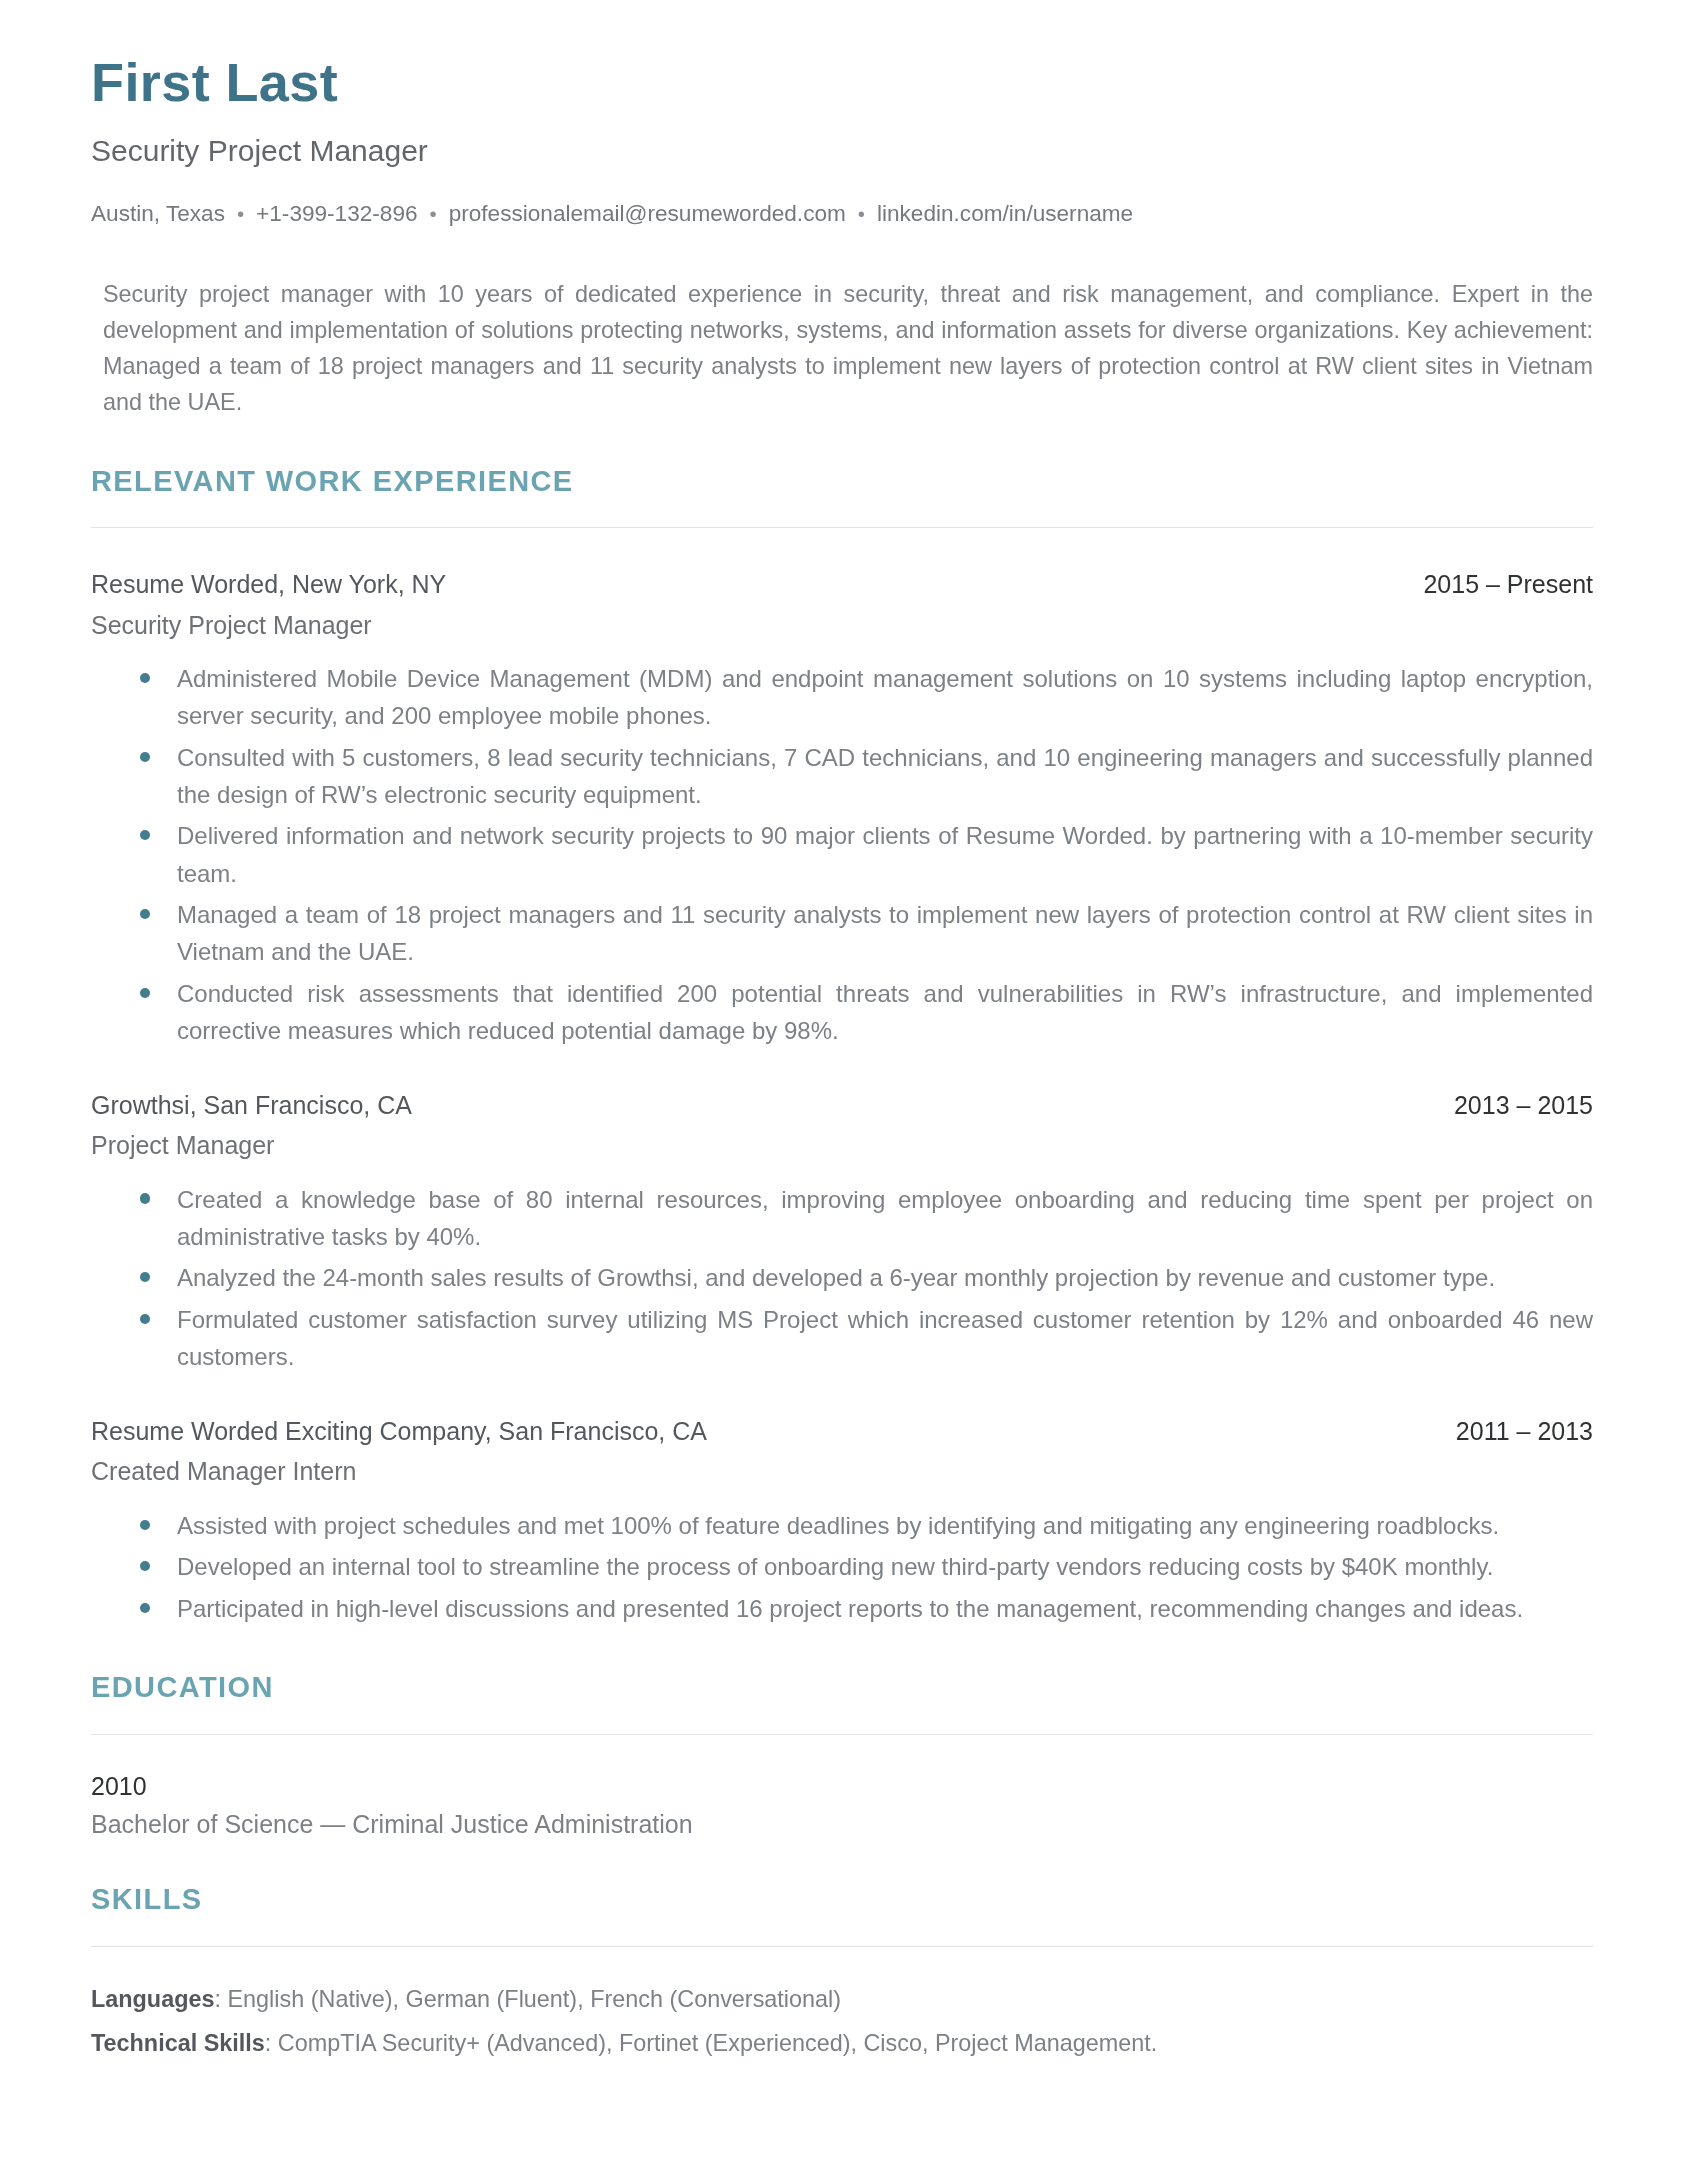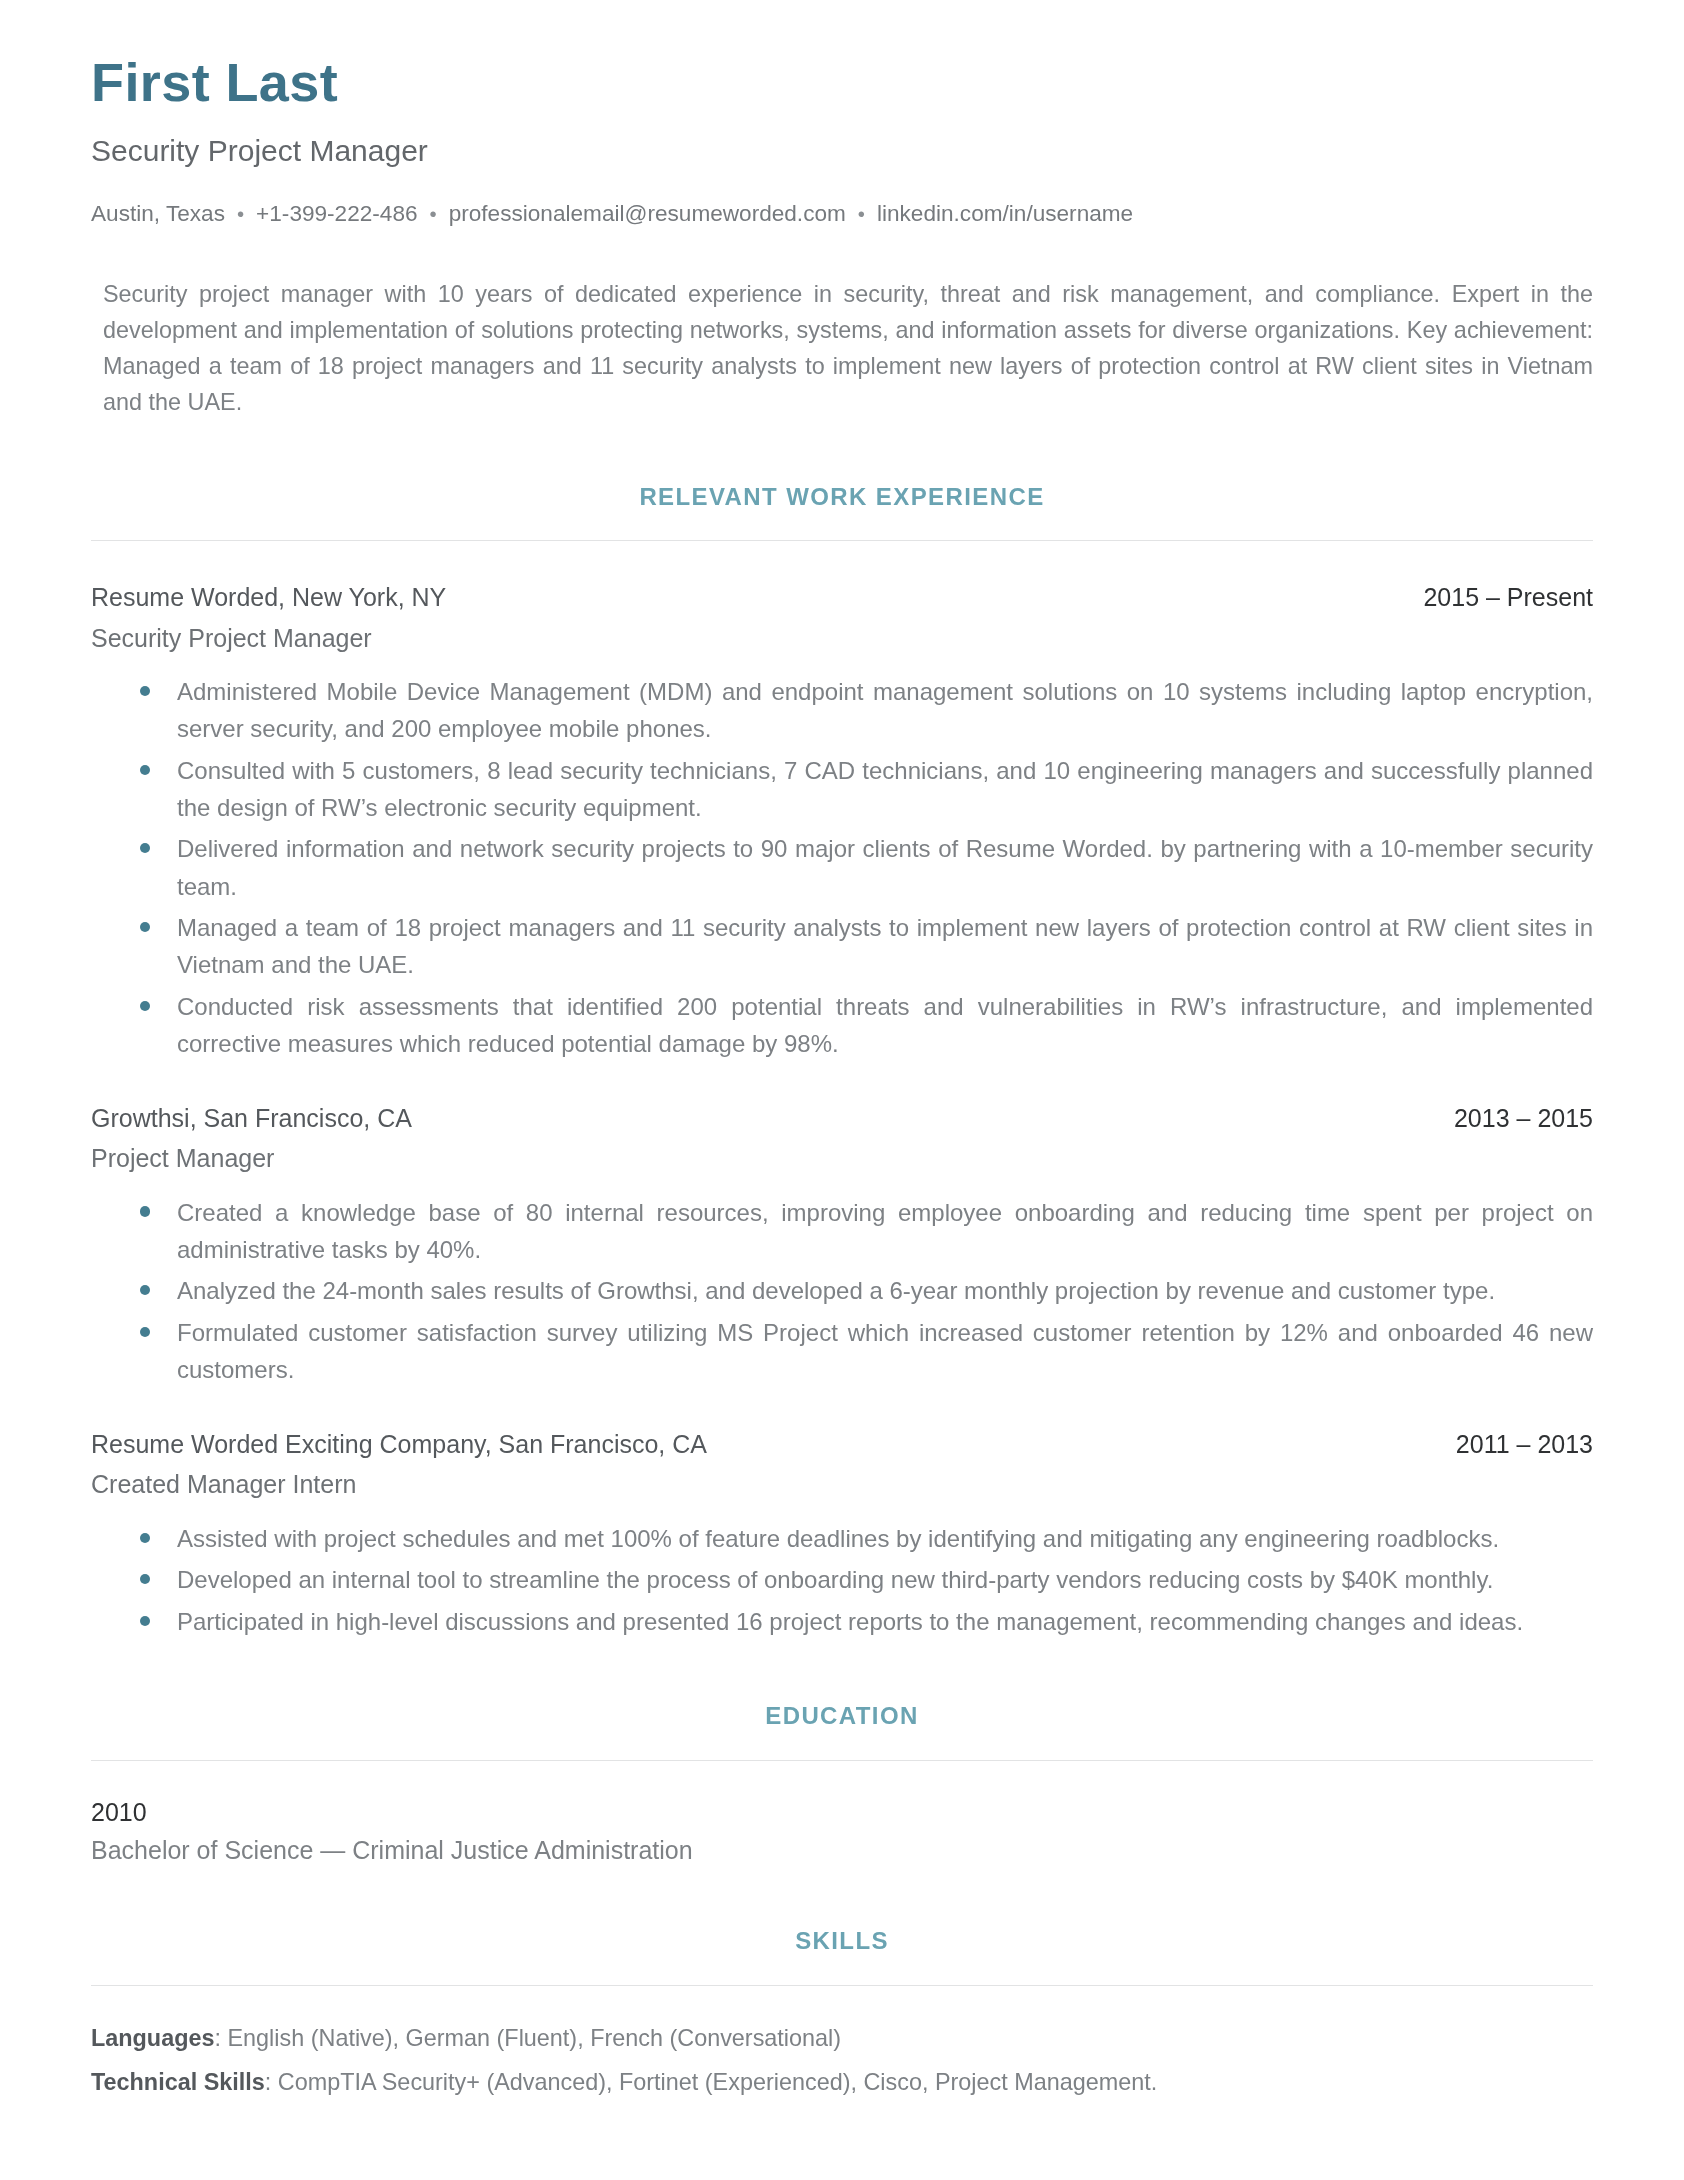--- a/index.html
+++ b/index.html
@@ -55,27 +55,26 @@
     margin-top: 48px;
     font-size: 23.4px;
     line-height: 1.55;
     color: #7d8185;
     text-align: justify;
     margin-left: 12px;
   }
 
   
   .section-header {
-    margin-top: 62px;
-    font-size: 24px;
+    margin-top: 43px;
+    font-size: 29px;
     font-weight: 700;
     letter-spacing: 1.4px;
     color: var(--header-teal, #6aa3b2);
     line-height: 1.2;
-    text-align: center;
   }
   .divider {
     border: none;
     border-top: 0.9px solid #e2e3e4;
     margin: 29px 0 0 0;
   }
 
   
   .job { margin-top: 41px; }
   .job-head {
@@ -153,21 +152,21 @@
   .skill-label { font-weight: 700; color: #54585c; }
 </style>
 </head>
 <body>
 
 <div class="page">
 
   <div class="name">First Last</div>
   <div class="candidate-title">Security Project Manager</div>
   <div class="contact-line">
-    <span>Austin, Texas</span><span class="contact-sep">•</span><span>+1-399-222-486</span><span class="contact-sep">•</span><span>professionalemail@resumeworded.com</span><span class="contact-sep">•</span><span>linkedin.com/in/username</span>
+    <span>Austin, Texas</span><span class="contact-sep">•</span><span>+1-399-132-896</span><span class="contact-sep">•</span><span>professionalemail@resumeworded.com</span><span class="contact-sep">•</span><span>linkedin.com/in/username</span>
   </div>
 
   <div class="summary">Security project manager with 10 years of dedicated experience in security, threat and risk management, and compliance. Expert in the development and implementation of solutions protecting networks, systems, and information assets for diverse organizations. Key achievement: Managed a team of 18 project managers and 11 security analysts to implement new layers of protection control at RW client sites in Vietnam and the UAE.</div>
 
   <div class="section-header">RELEVANT WORK EXPERIENCE</div>
   <hr class="divider">
 
   <div class="job">
     <div class="job-head">
       <span class="company">Resume Worded, New York, NY</span>

